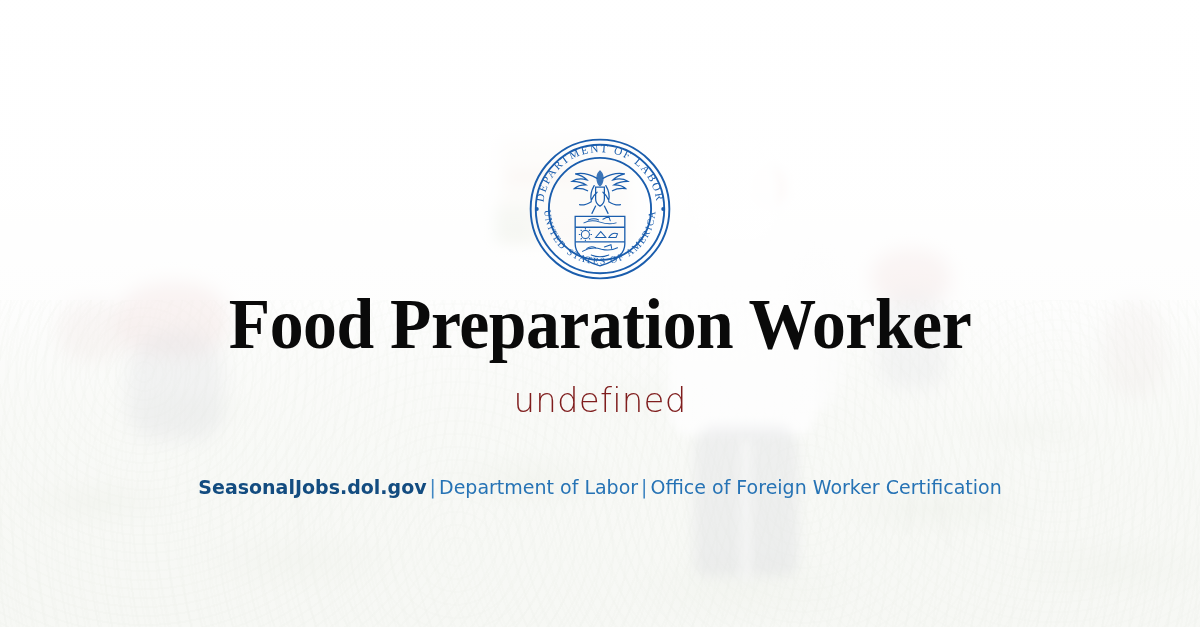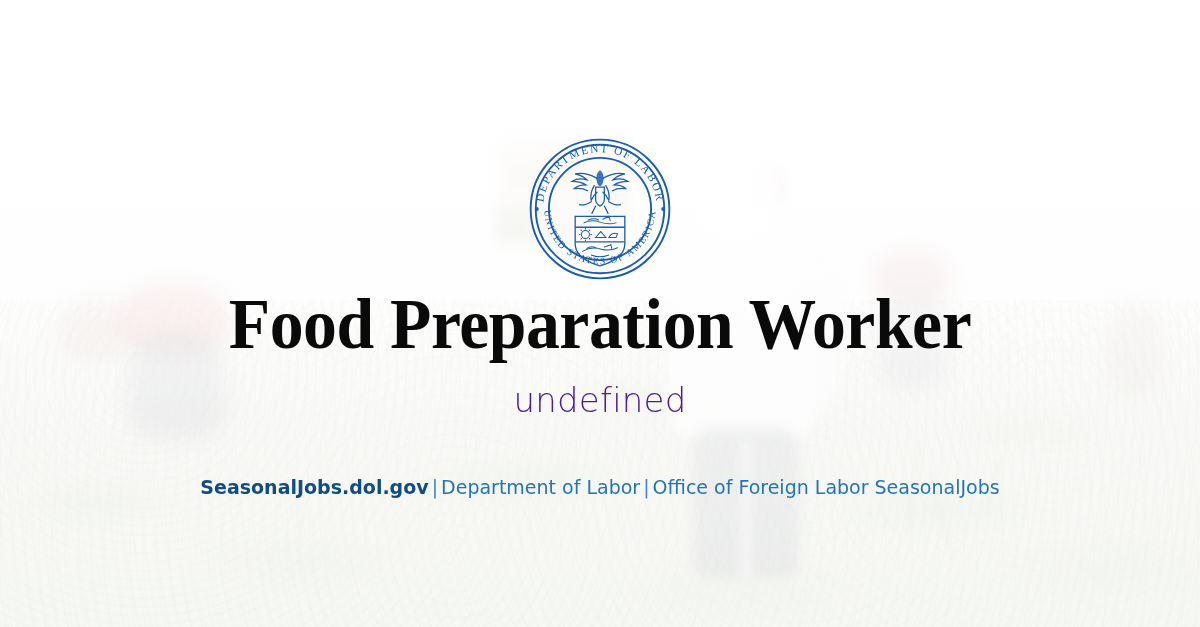--- a/index.html
+++ b/index.html
@@ -199,21 +199,21 @@
   }
 
   .hero-subtitle {
     position: absolute;
     left: 0; right: 0;
     top: 383px;
     font-family: "DejaVu Sans", "Liberation Sans", sans-serif;
     font-weight: 300;
     font-size: 34px;
     line-height: 1;
-    color: #4c1d95;
+    color: #7f1d1d;
     letter-spacing: .2px;
   }
 
   .footer-line {
     position: absolute;
     left: 0; right: 0;
     top: 476px;
     font-family: "DejaVu Sans", "Liberation Sans", sans-serif;
     font-size: 19px;
     line-height: 1.2;
@@ -329,17 +329,17 @@
         <path d="M106 152 l9 -3 l1 5"></path>
         <path d="M88 163 q12 5 24 0"></path>
       </g>
     </svg>
 
     <div class="hero-title">Food Preparation Worker</div>
 
     <div class="hero-subtitle">undefined</div>
 
     <div class="footer-line">
-      <span class="footer-brand">SeasonalJobs.dol.gov</span><span class="footer-sep">|</span><span class="footer-part">Department of Labor</span><span class="footer-sep">|</span><span class="footer-part">Office of Foreign Labor SeasonalJobs</span>
+      <span class="footer-brand">SeasonalJobs.dol.gov</span><span class="footer-sep">|</span><span class="footer-part">Department of Labor</span><span class="footer-sep">|</span><span class="footer-part">Office of Foreign Worker Certification</span>
     </div>
 
   </div>
 </div>
 
 </body></html>

